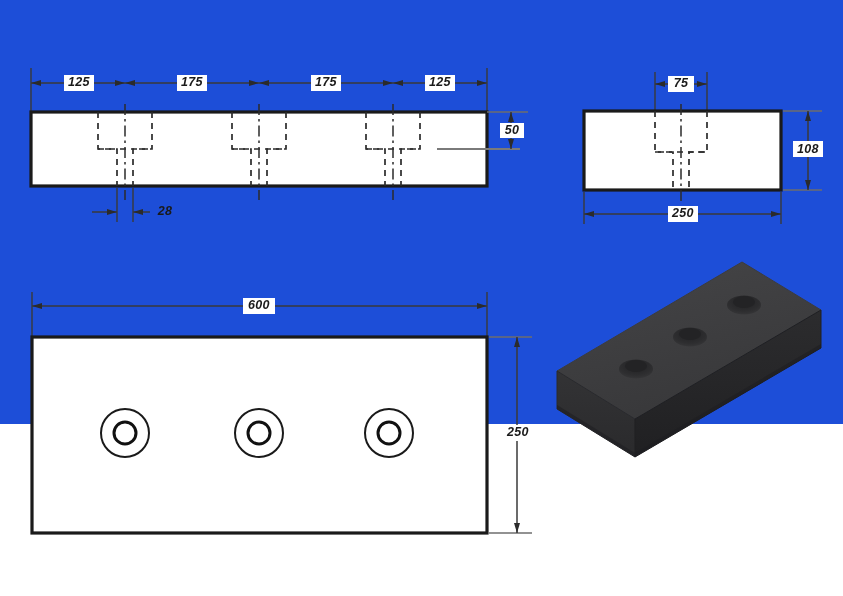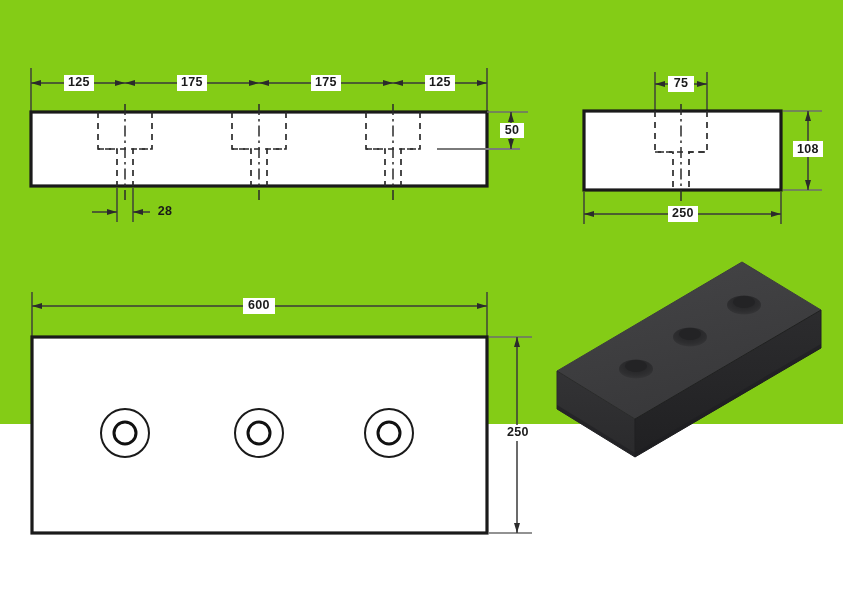--- a/index.html
+++ b/index.html
@@ -10,21 +10,22 @@
   body {
     width: 843px;
     height: 596px;
     overflow: hidden;
     font-family: "Liberation Sans", sans-serif;
   }
   #drawing-sheet {
     position: relative;
     width: 843px;
     height: 424px;
-    background: #84cc16;
+    background: #1d4ed8;
+    font-style: italic;
   }
   svg#cad-svg {
     display: block;
     width: 843px;
     height: 596px;
   }
   .outline {
     fill: #ffffff;
     stroke: #1a1a1a;
     stroke-width: 3.2;

